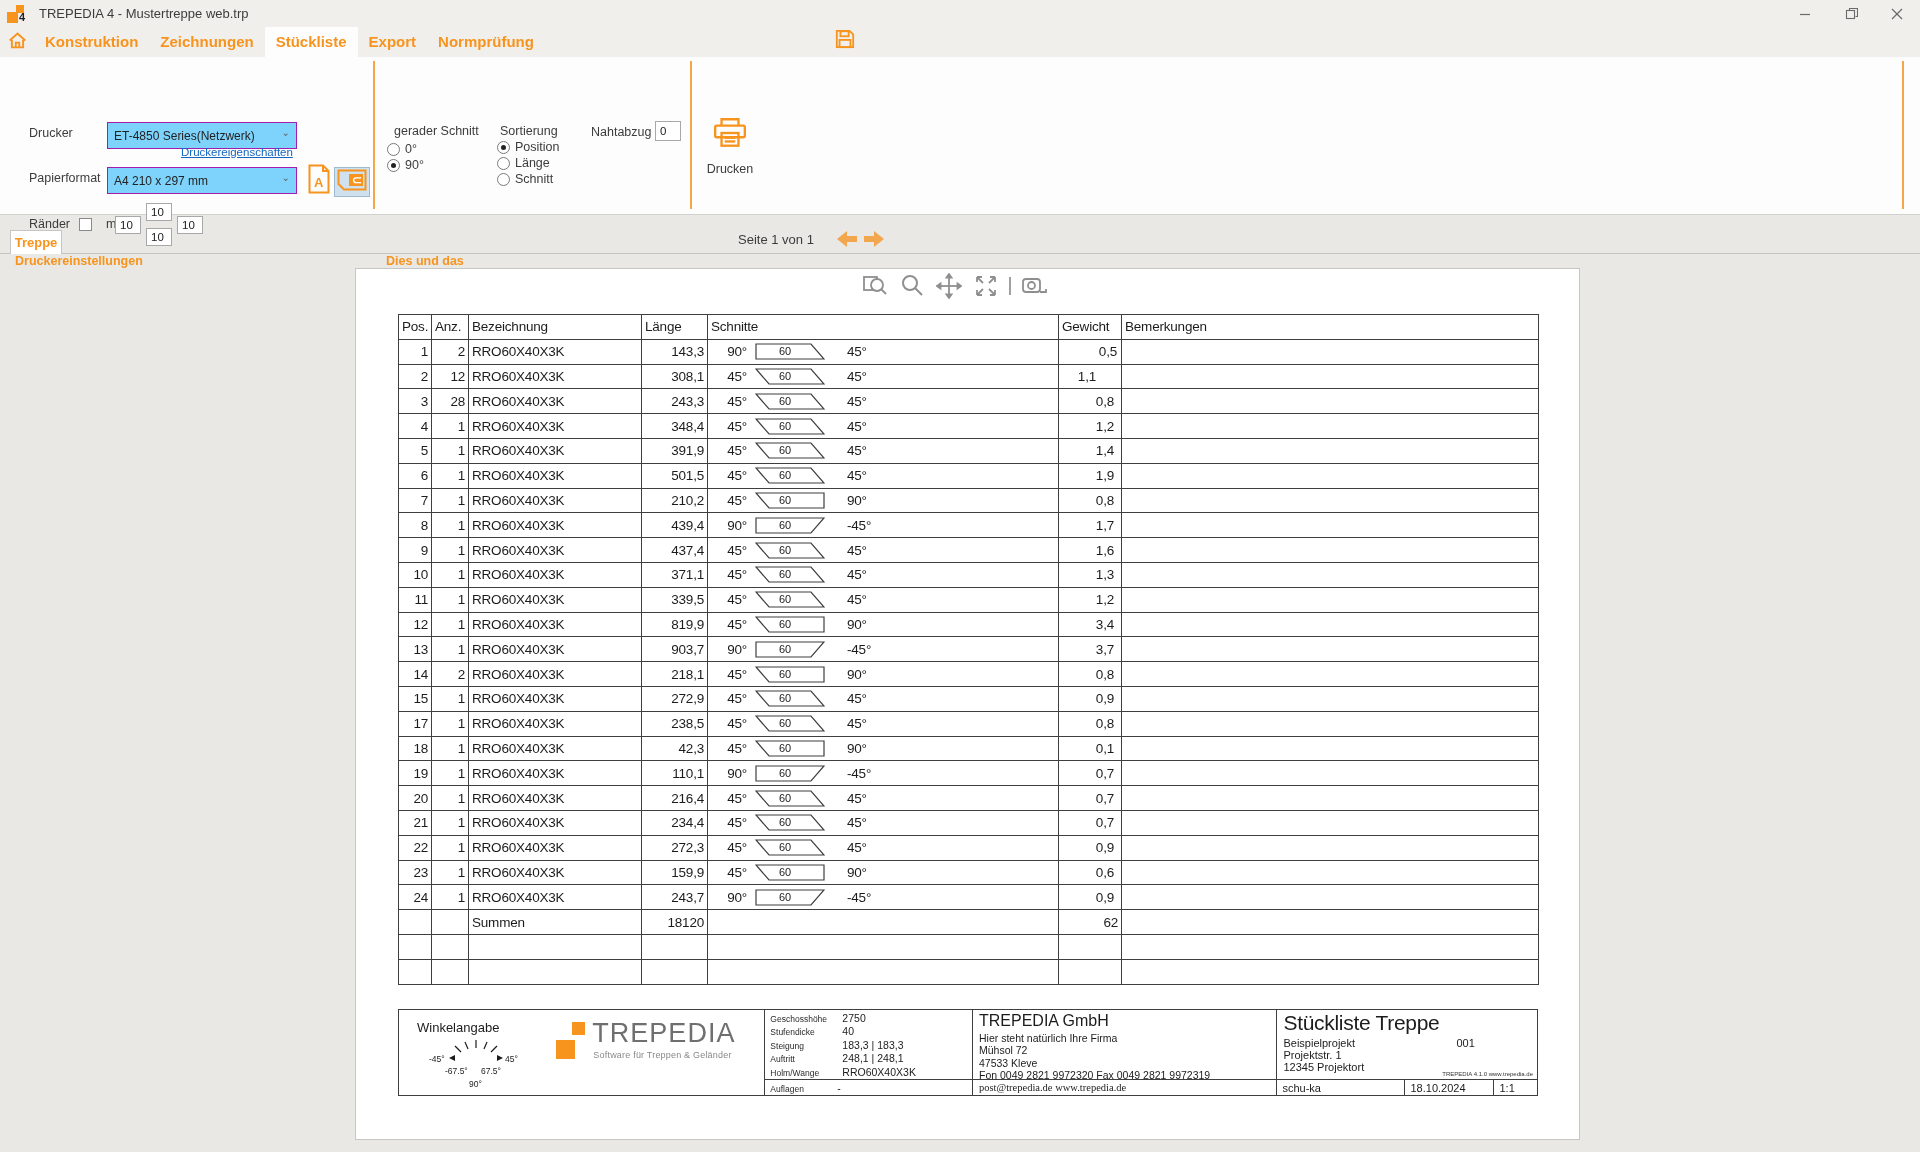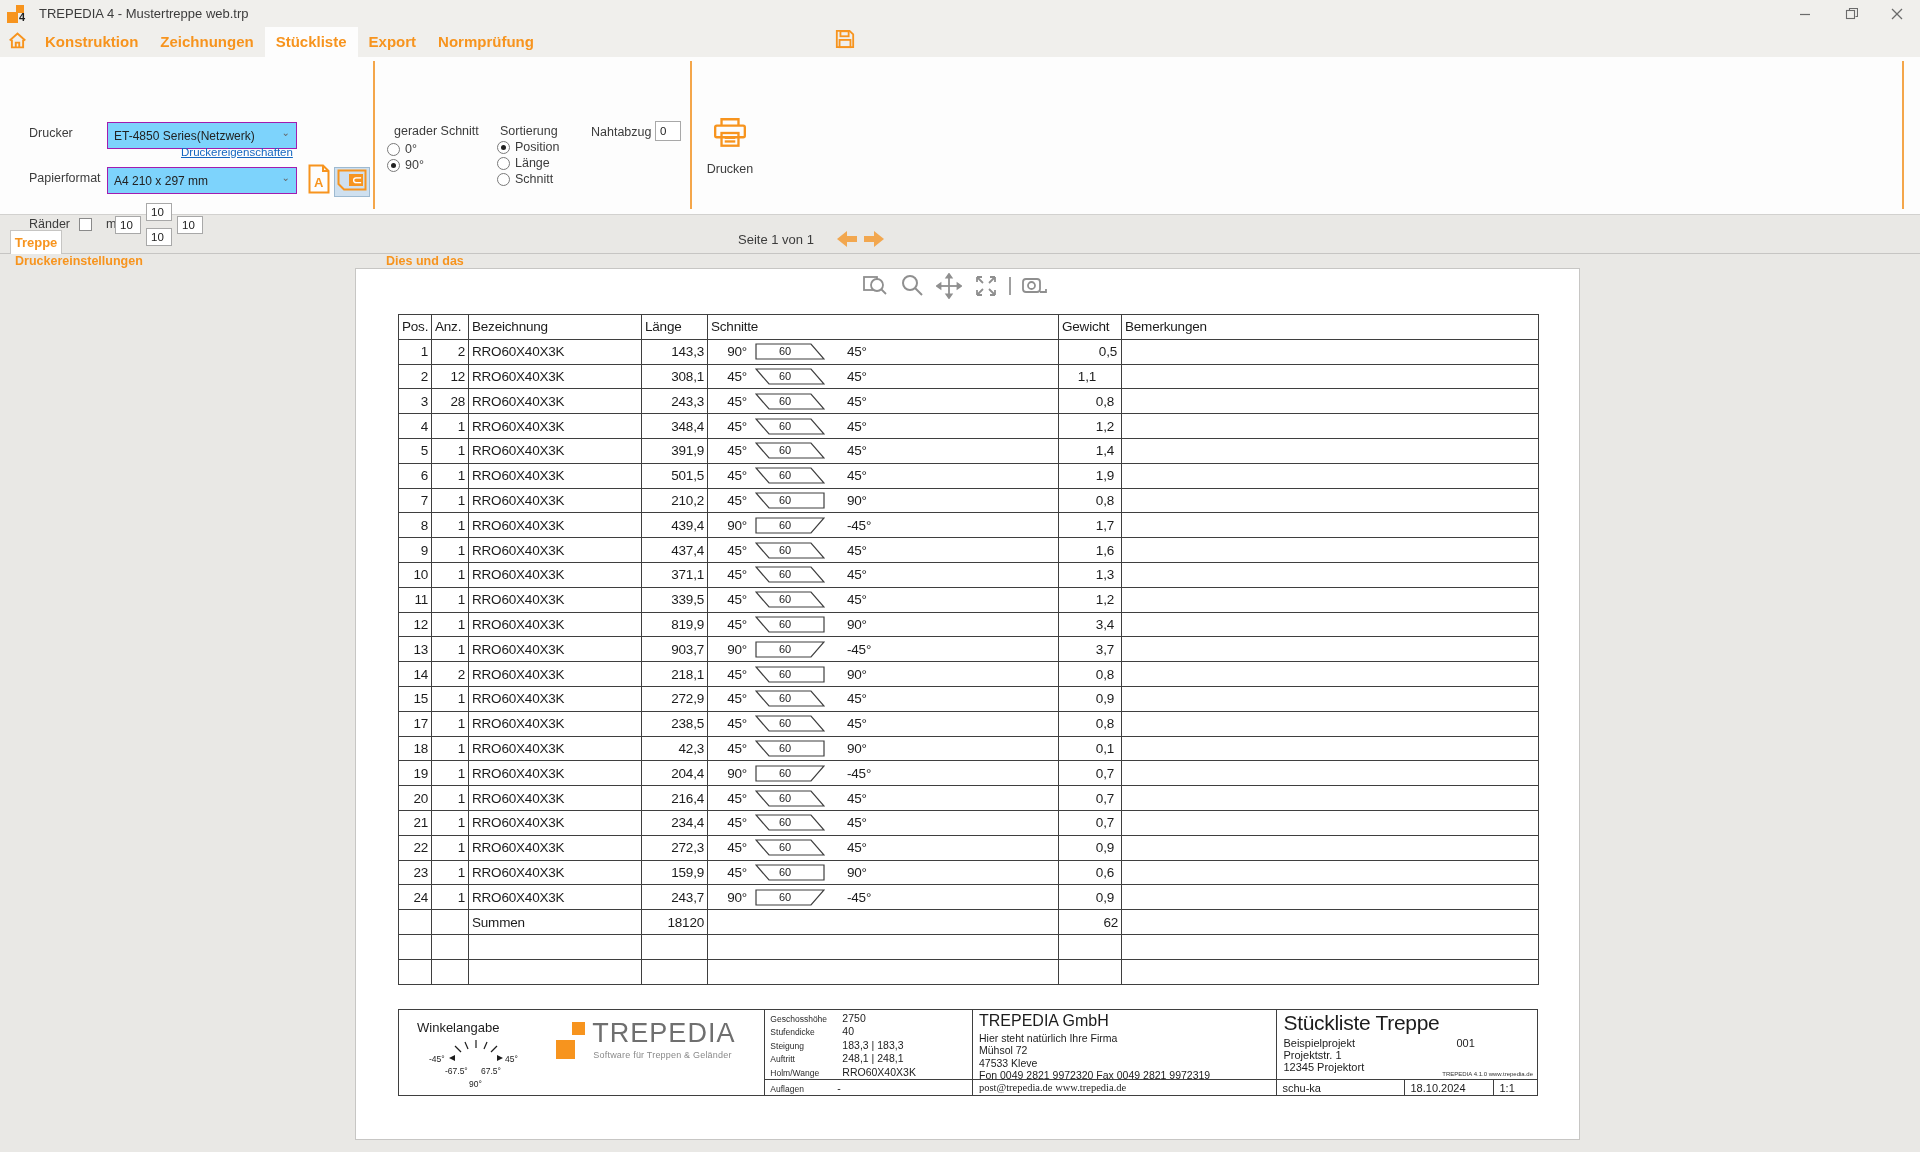--- a/index.html
+++ b/index.html
@@ -626,21 +626,21 @@
             <span class="ang-r">90°</span>
           </div>
         </td>
         <td class="num" style="padding-right:7px;">0,1</td>
         <td></td>
       </tr>
           <tr>
         <td class="num">19</td>
         <td class="num">1</td>
         <td>RRO60X40X3K</td>
-        <td class="num">204,4</td>
+        <td class="num">110,1</td>
         <td class="schnitt">
           <div class="schnitt-wrap">
             <span class="ang-l">90°</span>
             <svg class="cut-svg" width="70" height="17" viewBox="0 0 70 17">
               <polygon points="1,1 69,1 56,16 1,16"></polygon>
               <text x="30" y="12" text-anchor="middle">60</text>
             </svg>
             <span class="ang-r">-45°</span>
           </div>
         </td>

